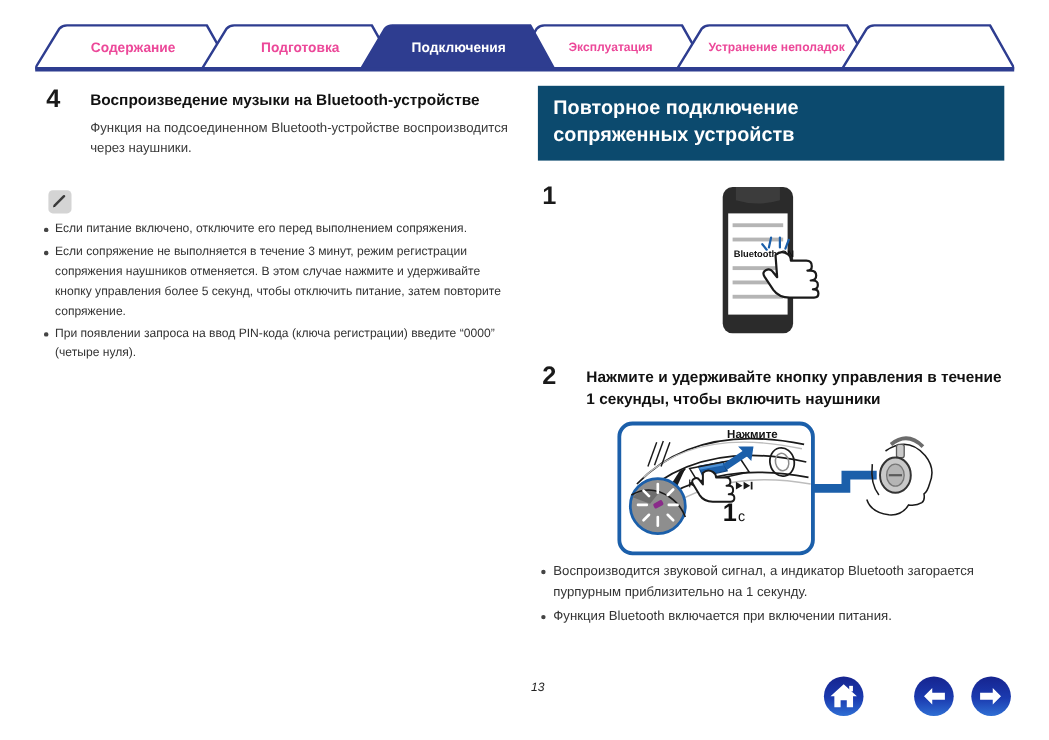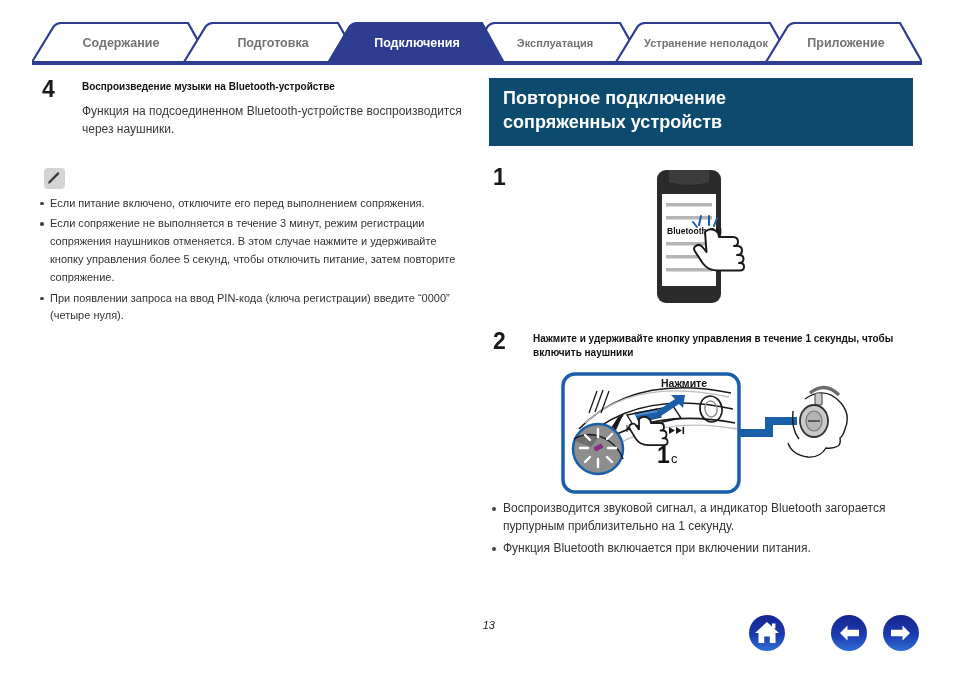--- a/index.html
+++ b/index.html
@@ -13,21 +13,21 @@
   }
   .page{position:absolute;inset:0;}
 
   
   .tabbar{position:absolute;left:32px;top:22px;width:890px;height:42px;}
   .tabbar svg{position:absolute;left:0;top:0;}
   .tab-label{
     position:absolute;
     font-size:12.5px;
     font-weight:bold;
-    color:#737373;
+    color:#ec4899;
     white-space:nowrap;
     text-align:center;
     line-height:42px;
     height:42px;
   }
   .tab-label.active{color:#ffffff;}
   .tab-label.small{font-size:11px;font-weight:bold;}
   .tabrule{position:absolute;left:32px;top:61px;width:890px;height:4px;background:#2e3d90;}
 
   
@@ -35,21 +35,21 @@
   .col-right{position:absolute;left:489px;top:78px;width:424px;}
 
   
   .step{position:relative;padding-left:44px;}
   .step-num{
     position:absolute;left:4px;top:-4px;
     font-size:23px;font-weight:bold;color:#1a1a1a;
     font-family:"Liberation Sans",sans-serif;
   }
   .step-title{
-    font-size:10px;font-weight:bold;color:#111;
+    font-size:14px;font-weight:bold;color:#111;
     line-height:1.45;
     margin:0;
   }
   .step-body{
     font-size:12px;color:#3a3a3a;line-height:1.5;margin:7px 0 0 0;
   }
 
   
   .note-icon{
     position:relative;
@@ -124,21 +124,20 @@
 
       <path d="M734,40 L756,4 Q759,1 763,1 L868,1 L890,40 Z" fill="#ffffff" stroke="#2e3d90" stroke-width="2.2"></path>
 
       <path d="M296,41 L318,4 Q321,1 325,1 L450,1 L472,41 Z" fill="#2e3d90" stroke="#2e3d90" stroke-width="2.2"></path>
     </svg>
     <div class="tab-label" style="left:26px;width:126px;">Содержание</div>
     <div class="tab-label" style="left:178px;width:126px;">Подготовка</div>
     <div class="tab-label active" style="left:322px;width:126px;">Подключения</div>
     <div class="tab-label small" style="left:460px;width:126px;">Эксплуатация</div>
     <div class="tab-label small" style="left:608px;width:132px;">Устранение неполадок</div>
-    <div class="tab-label" style="left:757px;width:114px;">Приложение</div>
   </div>
   <div class="tabrule"></div>
 
   <div class="col-left">
 
     <div class="step">
       <div class="step-num">4</div>
       <p class="step-title">Воспроизведение музыки на Bluetooth-устройстве</p>
       <p class="step-body">Функция на подсоединенном Bluetooth-устройстве воспроизводится через наушники.</p>
     </div>

